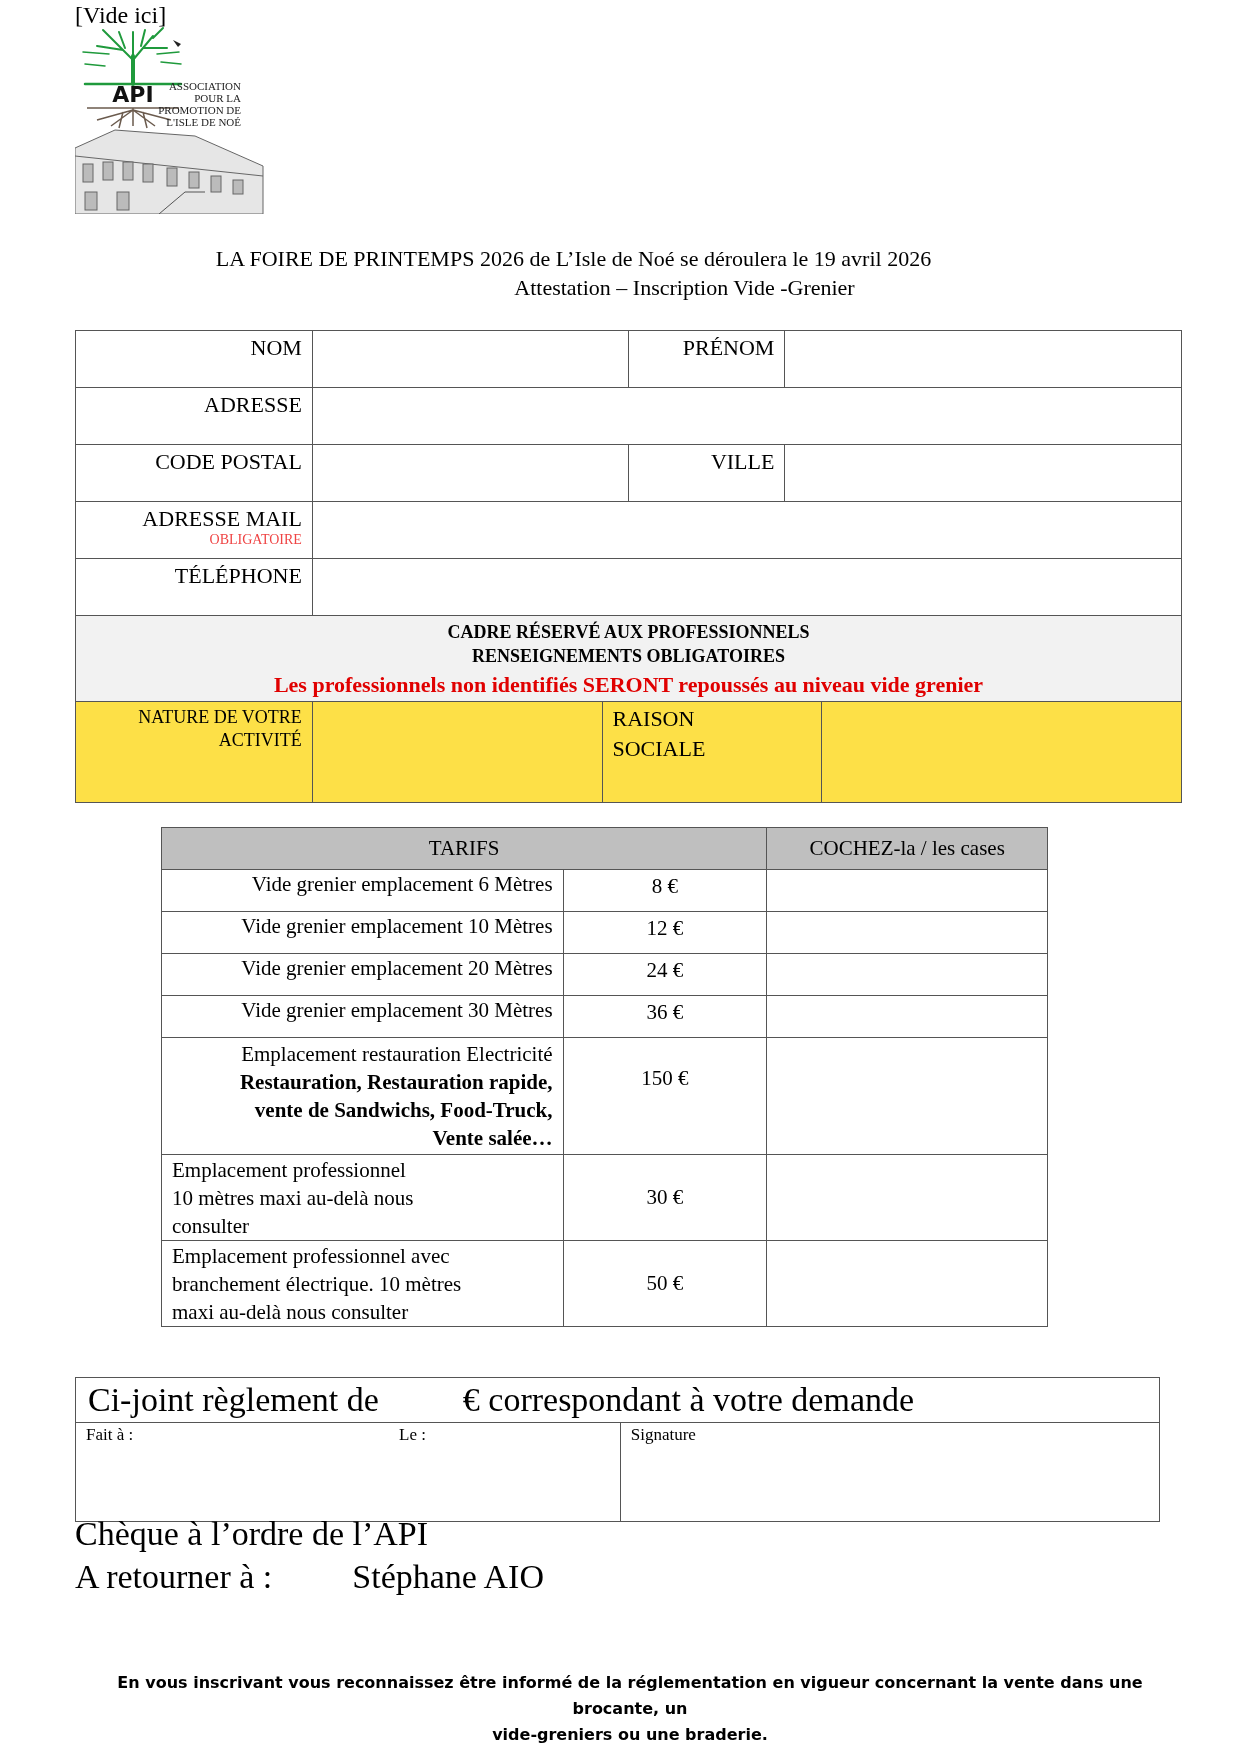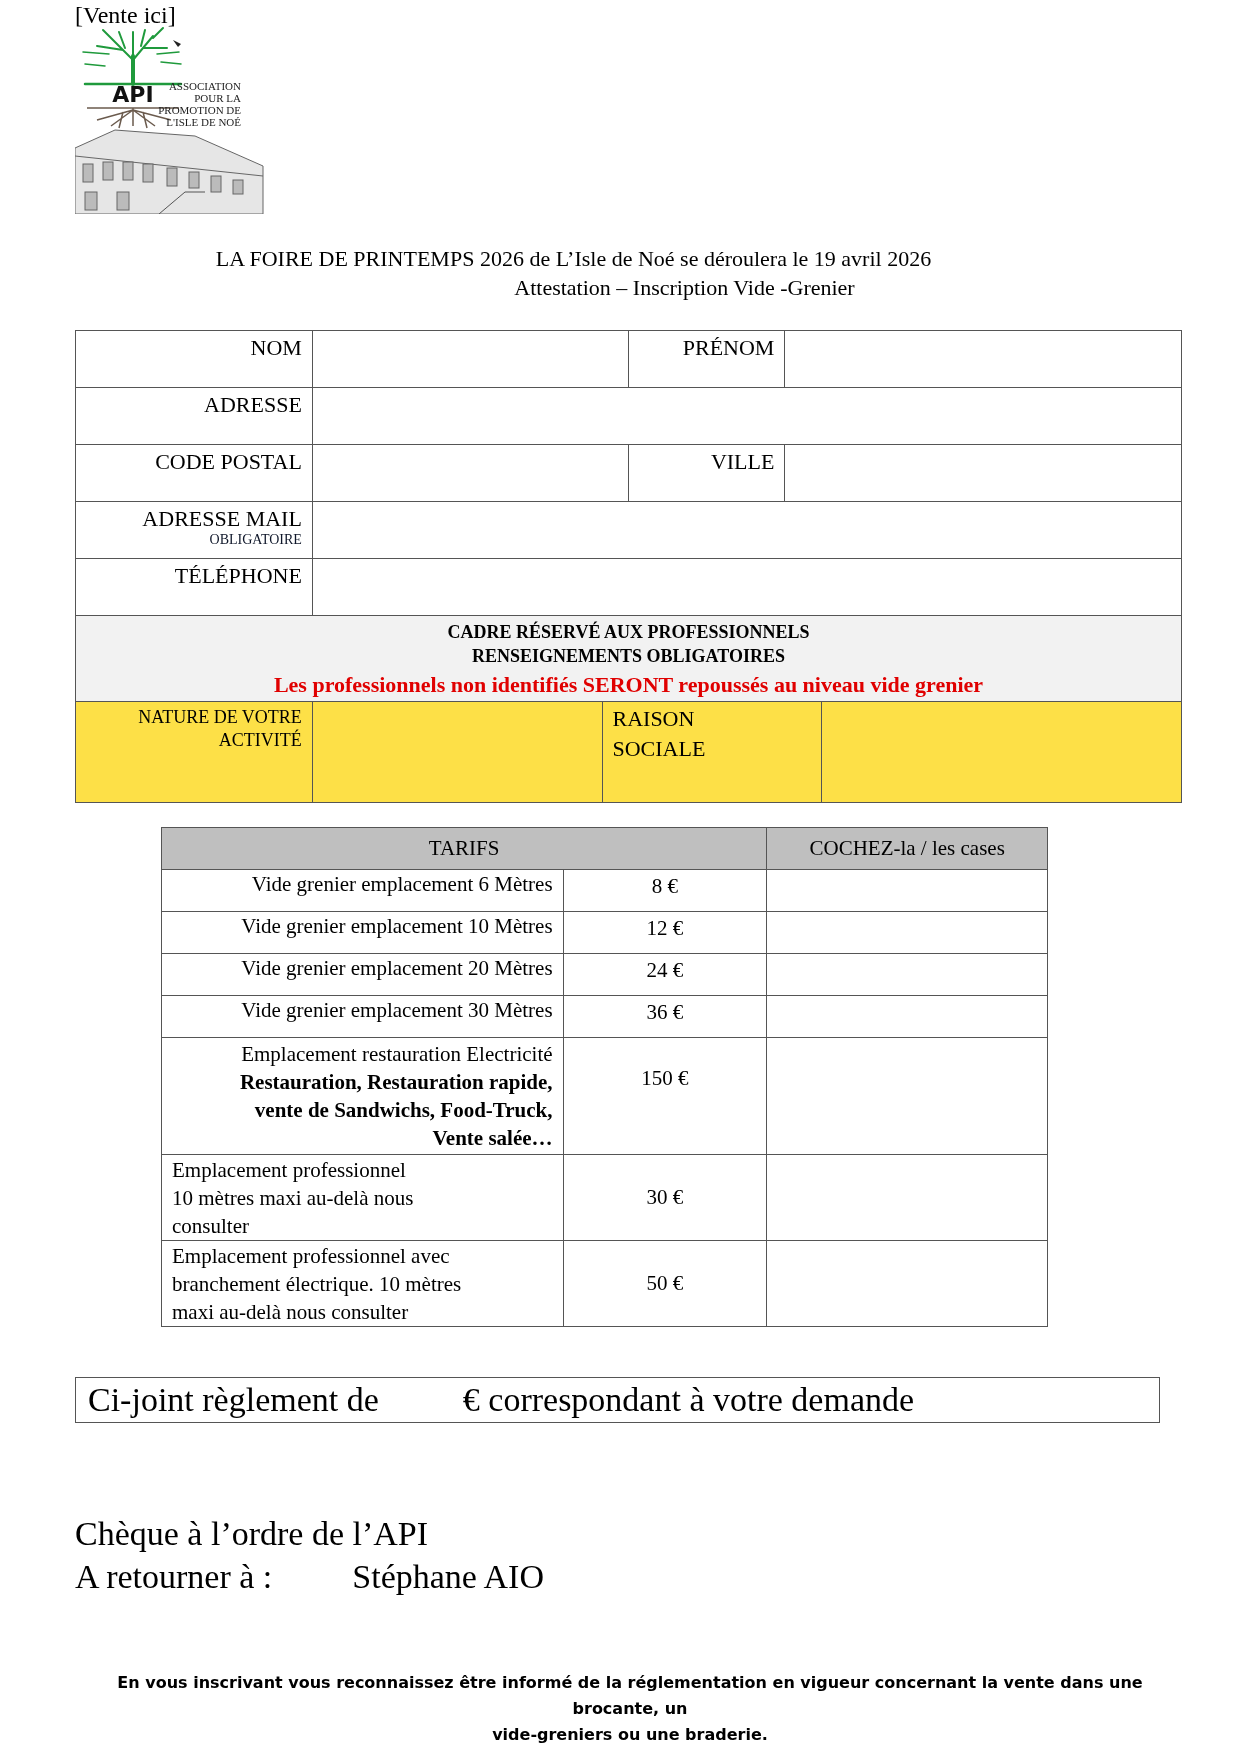--- a/index.html
+++ b/index.html
@@ -11,21 +11,21 @@
     .tapez { left: 75px; top: 2px; font-size: 24px; }
     .logo { left: 75px; top: 26px; width: 192px; height: 188px; }
 
     table { border-collapse: collapse; }
     td { border: 1.5px solid #555; vertical-align: top; padding: 0; }
 
     .id-table { left: 75px; top: 330px; width: 1107px; }
     .id-table td.lbl { text-align: right; font-size: 22px; padding: 4px 10px 0 0; }
     .id-table td.lbl2 { text-align: right; font-size: 22px; padding: 4px 10px 0 0; }
     .id-table tr.r { height: 57px; }
-    .oblig { display: block; color: #0f172a; font-size: 14px; line-height: 16px; }
+    .oblig { display: block; color: #ef4444; font-size: 14px; line-height: 16px; }
     .pro-head { background: #f2f2f2; text-align: center; height: 91px; }
     .pro-head .h { font-weight: bold; font-size: 18px; line-height: 24px; }
     .pro-head .h:first-child { margin-top: 4px; }
     .pro-head .warn { color: #e00000; font-weight: bold; font-size: 22px; margin-top: 4px; }
     .pro-row td { background: #fde047; height: 96px; }
     .pro-row .lbl-s { text-align: right; font-size: 18px; line-height: 23px; padding: 4px 10px 0 0; }
     .pro-row .lbl-r { text-align: left; font-size: 22px; line-height: 30px; padding: 2px 0 0 10px; }
 
     .tarif-table { left: 161px; top: 827px; width: 887px; }
     .tarif-table td { font-size: 21px; }
@@ -45,21 +45,21 @@
     .fait-row { display: flex; justify-content: space-between; width: 340px; }
 
     .cheque { left: 75px; top: 1515px; font-size: 34px; }
     .retour { left: 75px; top: 1558px; font-size: 34px; }
     .retour .name { margin-left: 80px; }
     .footer { left: 75px; width: 1110px; top: 1670px; text-align: center; font-family: "DejaVu Sans", "Liberation Sans", sans-serif; font-weight: bold; font-size: 16px; line-height: 26px; }
   </style>
 </head>
 <body>
 
-<div class="abs tapez">[Vente ici]</div>
+<div class="abs tapez">[Vide ici]</div>
 
 <div class="abs logo">
   <svg width="192" height="188" viewBox="0 0 192 188">
 
     <g stroke="#1f9a3c" fill="none" stroke-linecap="round">
       <path d="M58 58 L58 30" stroke-width="4"></path>
       <path d="M58 34 L38 14 M58 34 L78 10 M58 30 L58 6 M48 24 L22 20 M68 22 L92 22 M40 16 L28 4 M78 12 L88 2 M50 22 L44 6 M66 20 L70 4" stroke-width="2"></path>
       <path d="M30 40 L10 38 M86 36 L106 38 M34 28 L8 26 M82 28 L104 26" stroke-width="1.5"></path>
       <path d="M10 58 L106 58" stroke-width="2.5"></path>
     </g>
@@ -236,20 +236,31 @@
   <colgroup>
     <col style="width:545px">
       <col style="width:540px">
   </colgroup>
   <tbody>
       <tr>
     <td colspan="2" class="big" style="border-left:1.5px solid #555;border-right:1.5px solid #555;">
       <span>Ci-joint règlement de</span><span class="gap"></span><span>€ correspondant à votre demande</span>
     </td>
   </tr>
+  <tr>
+    <td class="small">
+      <div class="fait-row">
+        <span>Fait à :</span>
+        <span>Le :</span>
+      </div>
+    </td>
+    <td class="small">
+      <span>Signature</span>
+    </td>
+  </tr>
 </tbody>
   </table>
 
 <div class="abs cheque">Chèque à l’ordre de l’API</div>
 <div class="abs retour">
   <span>A retourner à :</span><span class="name">Stéphane AIO</span>
 </div>
 
 <div class="abs footer">
   <div>En vous inscrivant vous reconnaissez être informé de la réglementation en vigueur concernant la vente dans une brocante, un</div>

